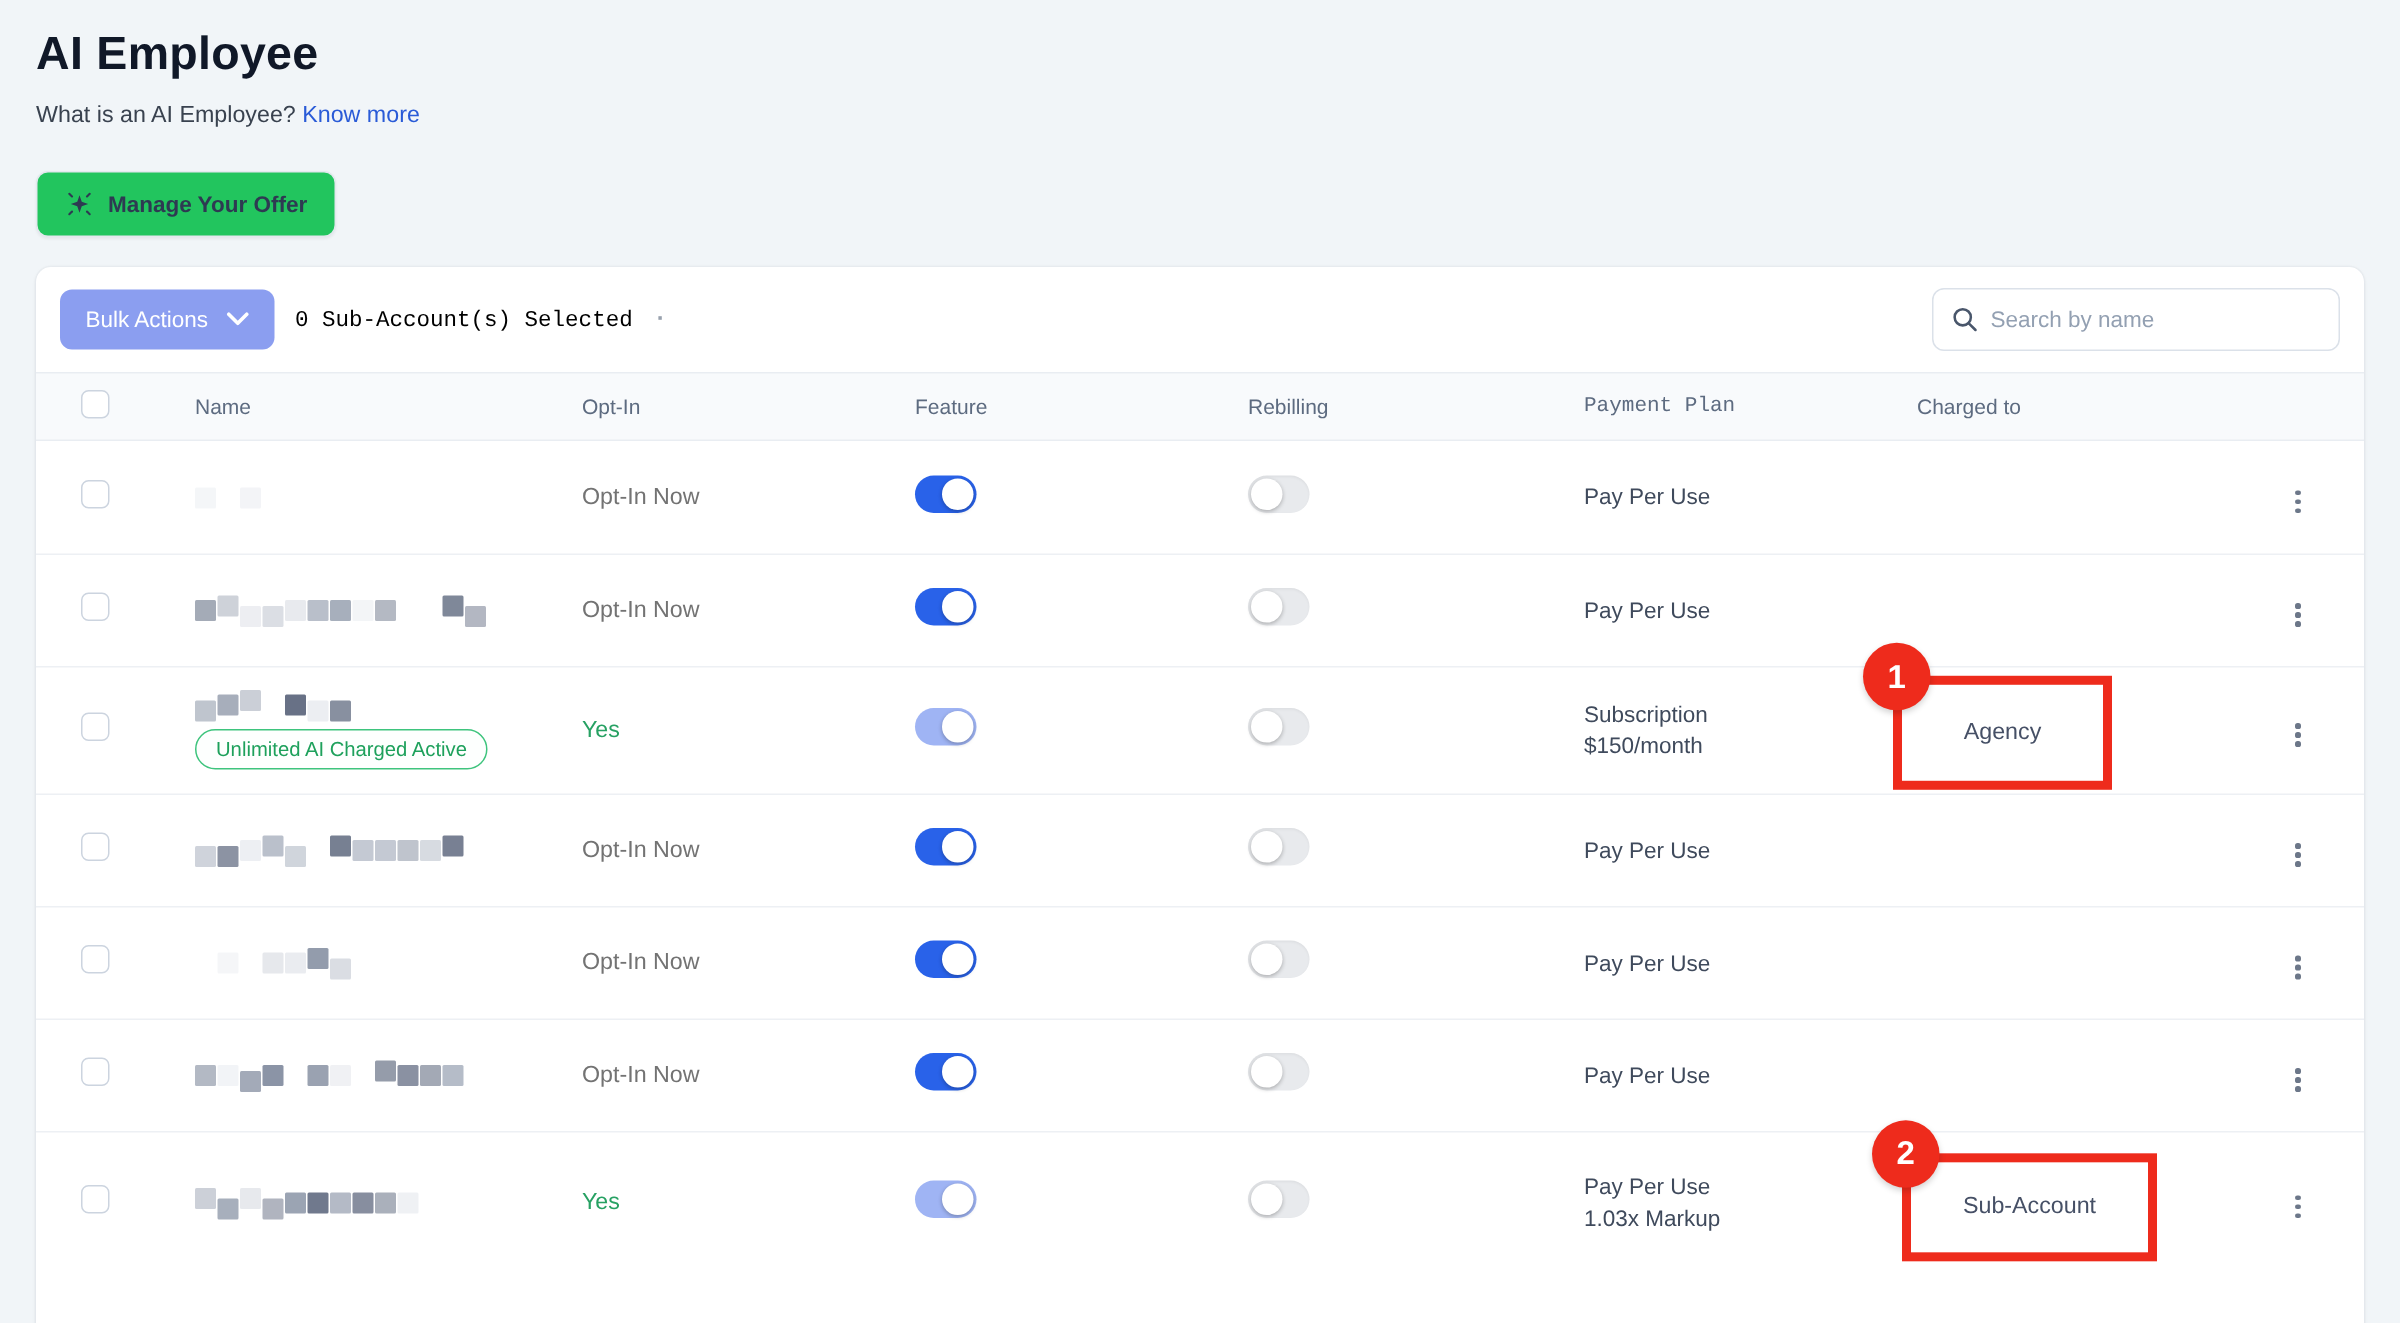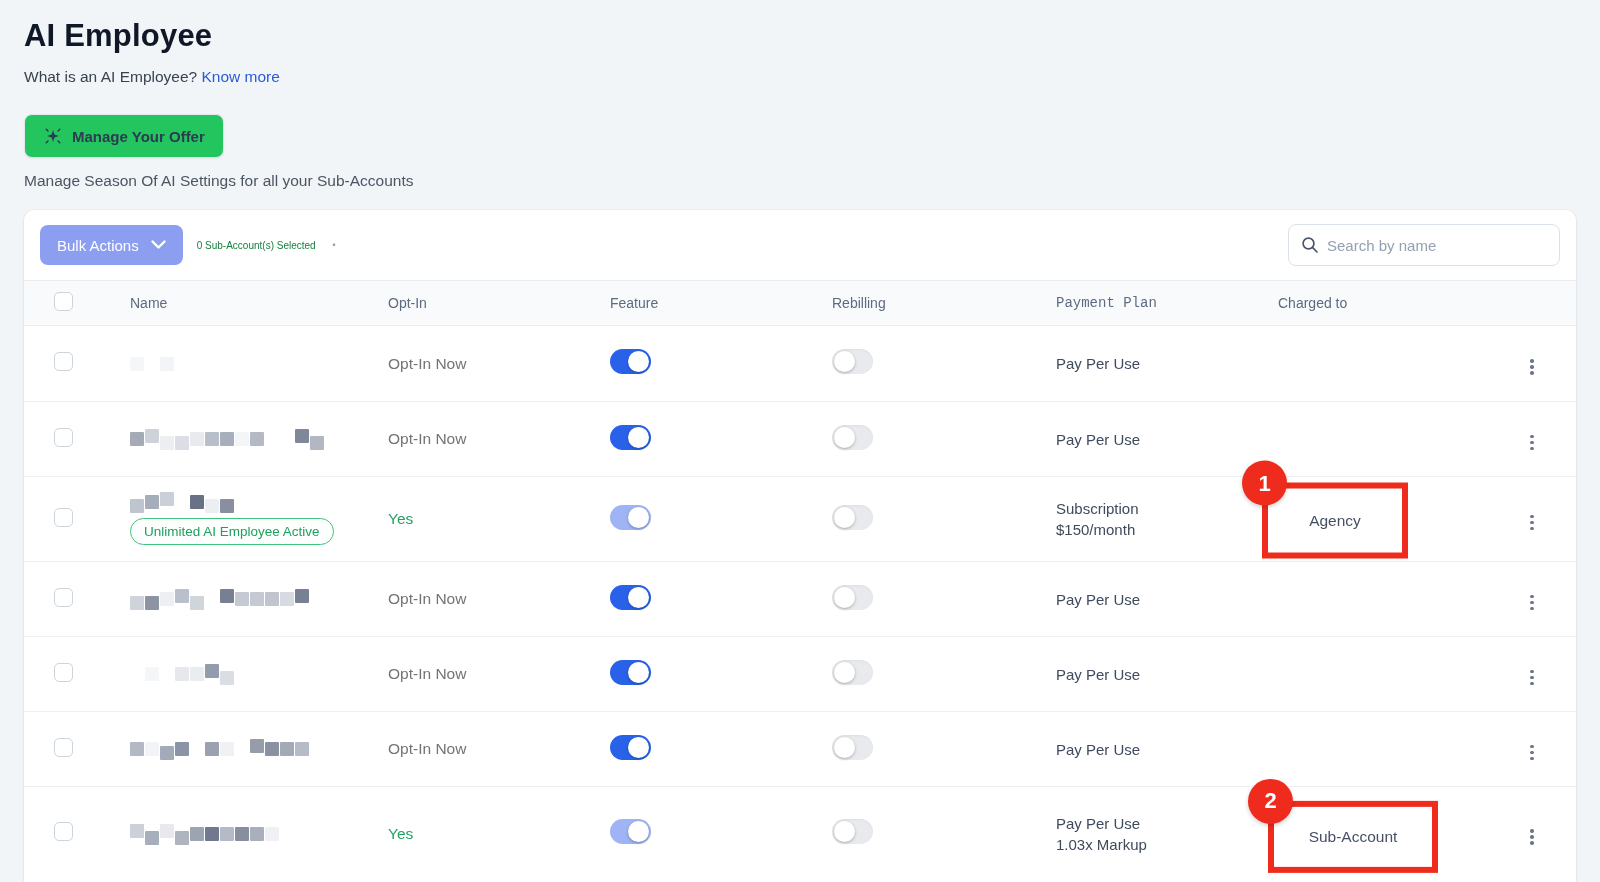--- a/index.html
+++ b/index.html
@@ -35,21 +35,21 @@
     box-shadow: 0 1px 3px rgba(16,24,40,.08), 0 0 0 1px rgba(16,24,40,.02);
     height: 830px; position: relative;
   }
   .toolbar { height: 70px; display: flex; align-items: center; justify-content: space-between; padding: 0 16px; }
   .toolbar-left { display: flex; align-items: center; gap: 14px; }
   .bulk-btn {
     display: flex; align-items: center; gap: 12px; background: #8b9ef0; color: #fff;
     border: none; border-radius: 8px; height: 40px; padding: 0 17px;
     font-size: 15px; font-weight: 500; cursor: pointer; font-family: inherit;
   }
-  .selected-text { font-size: 10px; color: #15803d; font-weight: 500; }
+  .selected-text { font-size: 15px; color: #000000; font-weight: 500; font-family: Liberation Mono, monospace; }
   .dot-sep { color: #98a1ad; font-size: 16px; font-weight: 700; margin-left: 2px; }
   .search-box {
     display: flex; align-items: center; gap: 8px; width: 272px; height: 42px;
     border: 1px solid #dbe1e9; border-radius: 8px; padding: 0 12px; background: #fff;
   }
   .search-box input {
     border: none; outline: none; flex: 1; font-size: 15px; color: #374151;
     font-family: inherit; background: transparent;
   }
   .search-box input::placeholder { color: #93a0b2; }
@@ -140,21 +140,20 @@
             <line x1="3.2" y1="3.2" x2="5.0" y2="5.0"></line>
             <line x1="16.8" y1="3.2" x2="15.0" y2="5.0"></line>
             <line x1="3.2" y1="16.8" x2="5.0" y2="15.0"></line>
             <line x1="16.8" y1="16.8" x2="15.0" y2="15.0"></line>
           </g>
         </svg>
       </span>
       <span>Manage Your Offer</span>
     </button>
   </div>
-  <div class="section-subtitle">Manage Season Of AI Settings for all your Sub-Accounts</div>
 </div>
 
 <div class="card">
   <div class="toolbar">
     <div class="toolbar-left">
       <button class="bulk-btn">
         <span>Bulk Actions</span>
         <span>
           <svg class="icon-svg" width="15" height="10" viewBox="0 0 15 10">
             <path d="M1.5 1.5 L7.5 7.5 L13.5 1.5" fill="none" stroke="#ffffff" stroke-width="2.4" stroke-linecap="round" stroke-linejoin="round"></path>
@@ -258,21 +257,21 @@
     <div class="cell name-cell">
           <div class="blur-line">
             <span class="px" style="background: rgb(135, 145, 163); opacity: 0.53; transform: translateY(4px);"></span>
             <span class="px" style="background: rgb(153, 161, 176); opacity: 0.86; transform: translateY(0px);"></span>
             <span class="px" style="background: rgb(153, 161, 176); opacity: 0.51; transform: translateY(-3px);"></span>
             <span class="px" style="background: transparent; transform: translateY(-3px);"></span>
             <span class="px" style="background: rgb(89, 99, 122); opacity: 0.91; transform: translateY(0px);"></span>
             <span class="px" style="background: rgb(232, 234, 239); opacity: 0.82; transform: translateY(4px);"></span>
             <span class="px" style="background: rgb(113, 123, 142); opacity: 0.84; transform: translateY(4px);"></span>
           </div>
-          <span class="active-badge">Unlimited AI Employee Active</span>
+          <span class="active-badge">Unlimited AI Charged Active</span>
         </div>
     <div class="cell"><span class="optin green">Yes</span></div>
     <div class="cell toggle-pad">
       <span class="toggle on-light"><span class="knob"></span></span>
     </div>
     <div class="cell toggle-pad">
       <span class="toggle off"><span class="knob"></span></span>
     </div>
     <div class="cell plan-cell">
           <div>Subscription</div>

